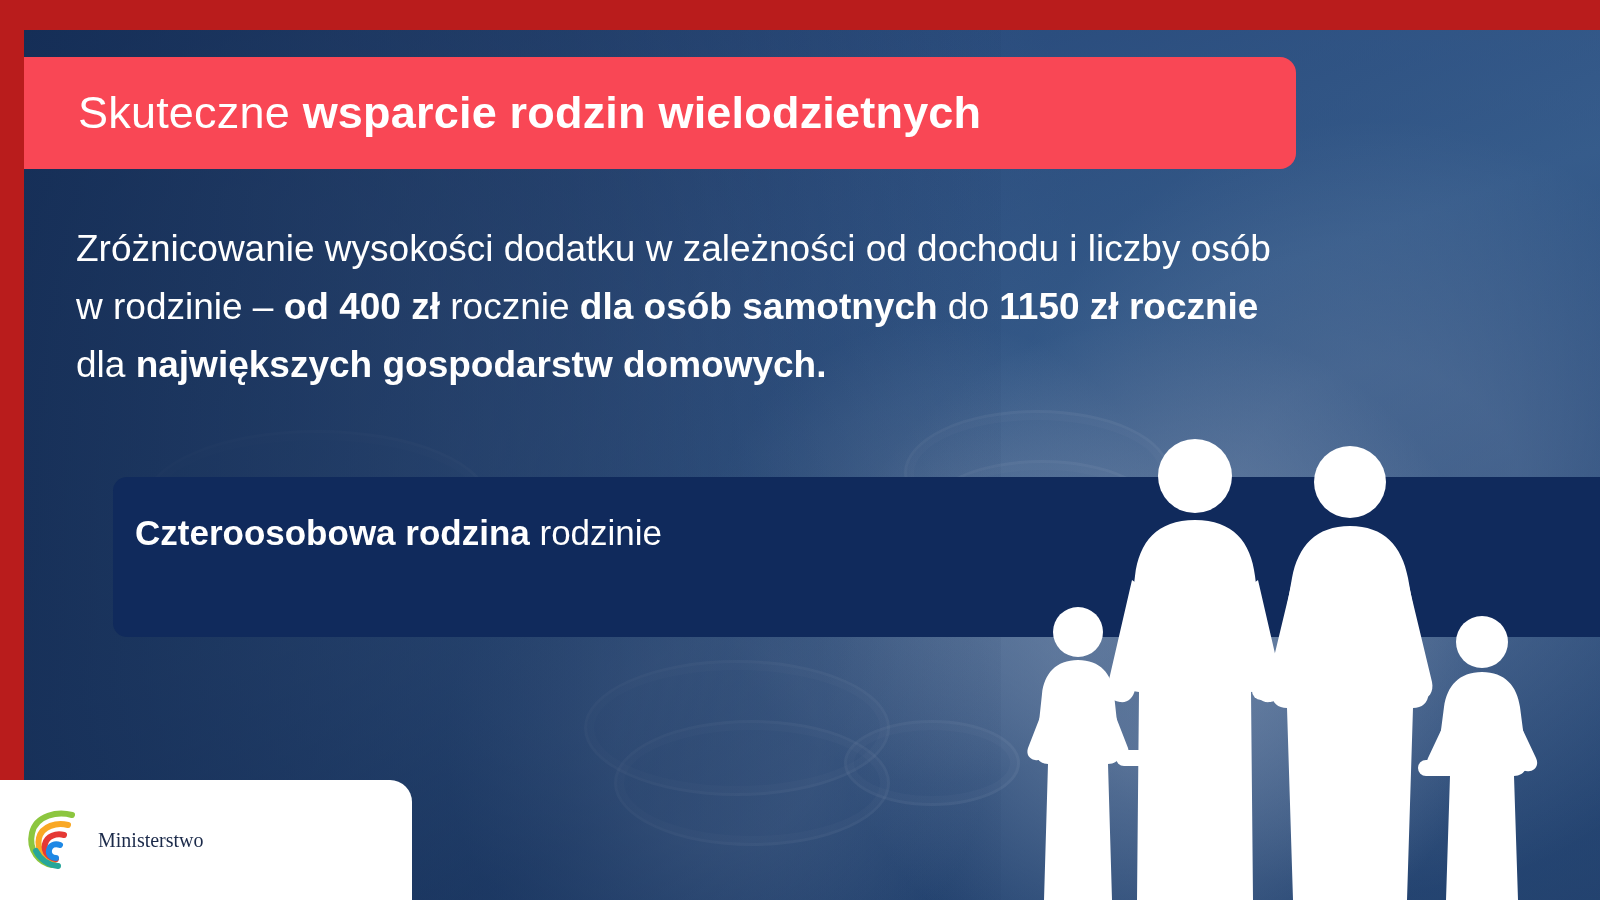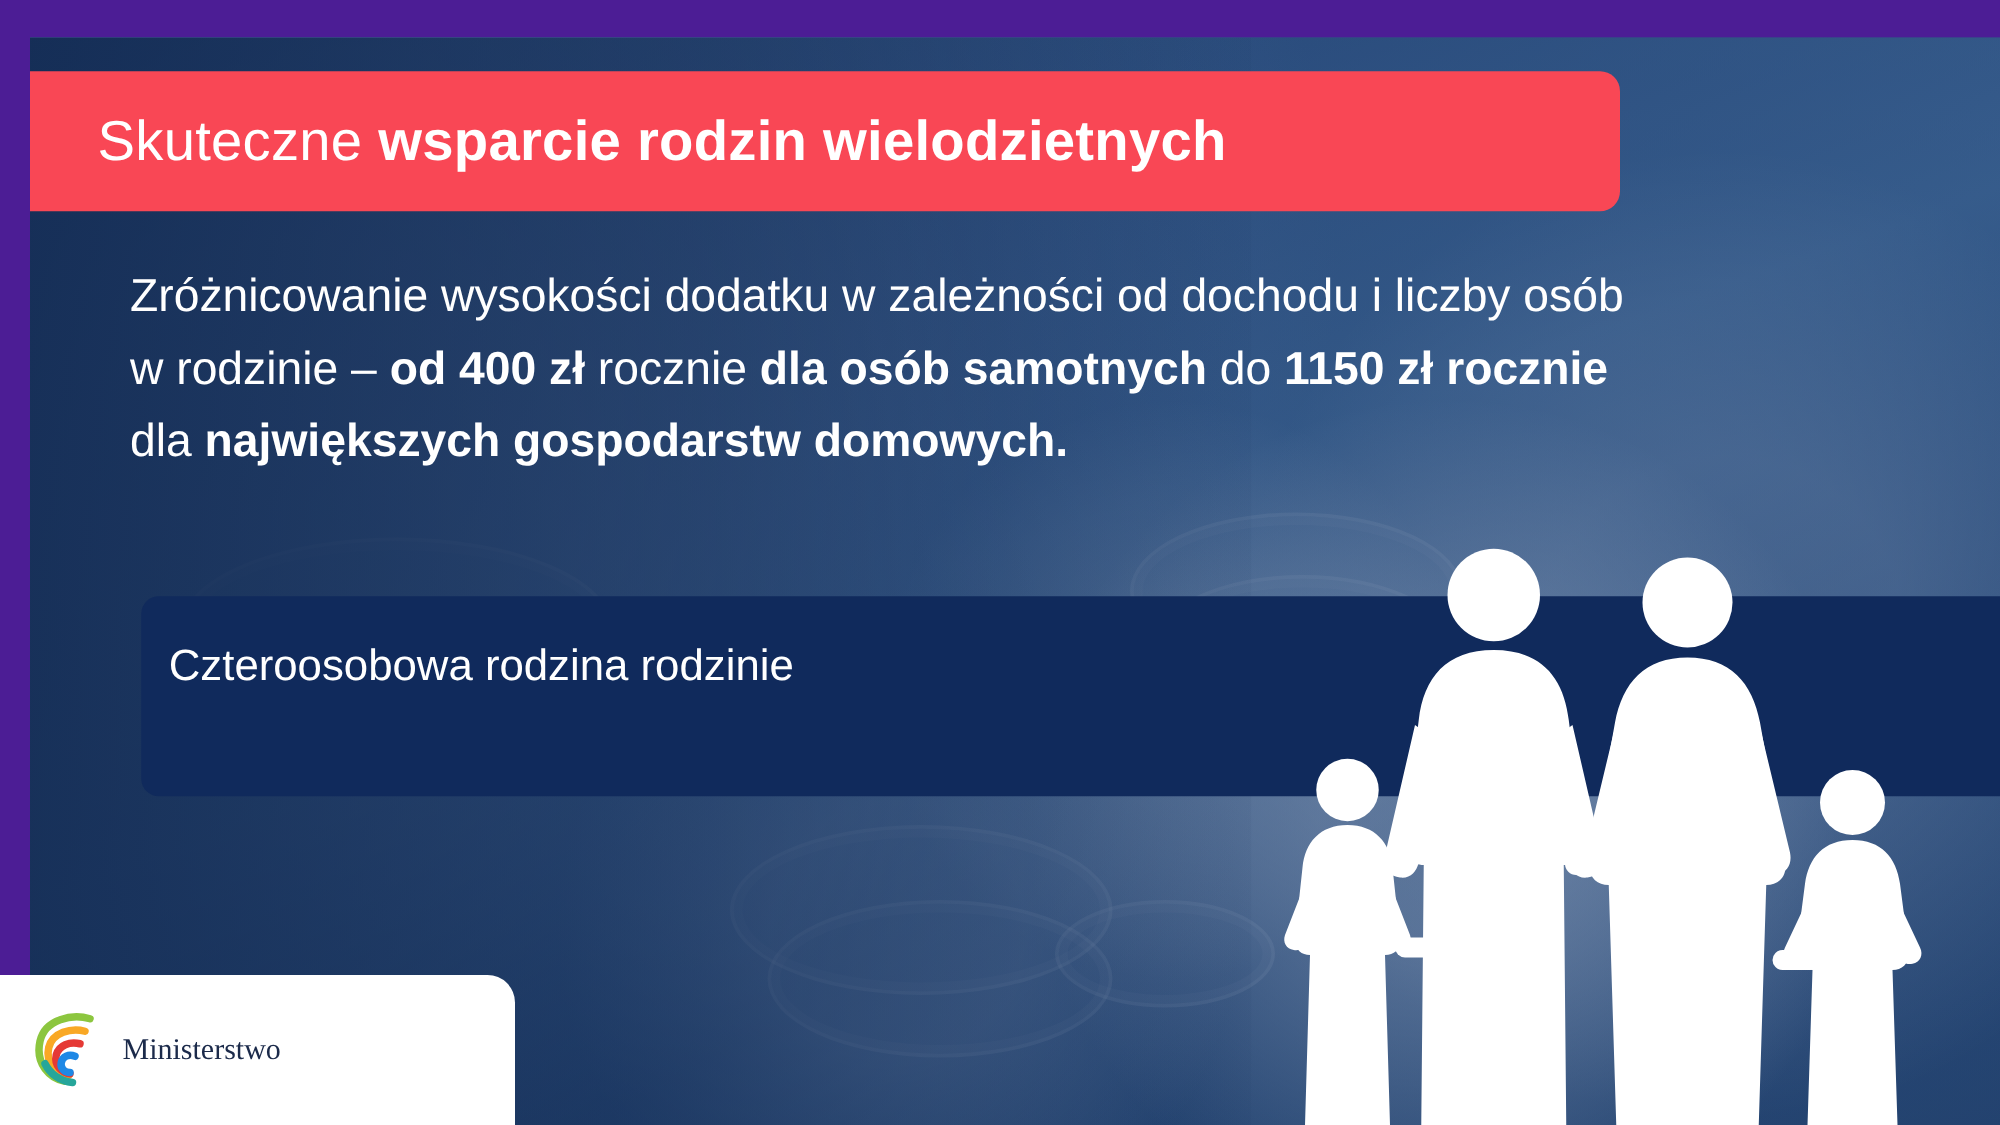--- a/index.html
+++ b/index.html
@@ -11,21 +11,21 @@
     width: 1600px;
     height: 900px;
     font-family: "Liberation Sans", sans-serif;
     overflow: hidden;
   }
 
   .poster {
     position: relative;
     width: 1600px;
     height: 900px;
-    background: #4c1d95;
+    background: #b91c1c;
     overflow: hidden;
   }
 
   
   .bg {
     position: absolute;
     left: 24px;
     top: 30px;
     width: 1576px;
     height: 870px;
@@ -91,26 +91,25 @@
     letter-spacing: 0.2px;
     white-space: nowrap;
   }
   .headline-text .light { font-weight: 400; }
   .headline-text .bold { font-weight: 700; }
 
   
   .body-copy {
     position: absolute;
     left: 76px;
-    top: 208px;
+    top: 220px;
     width: 1200px;
     color: #ffffff;
     font-size: 37px;
     line-height: 58px;
-    margin-left: 28px;
   }
   .body-copy .light { font-weight: 400; }
   .body-copy .bold { font-weight: 700; }
 
   
   .callout {
     position: absolute;
     left: 113px;
     top: 477px;
     width: 1487px;
@@ -120,21 +119,21 @@
     border-bottom-left-radius: 14px;
     box-sizing: border-box;
     padding: 28px 0 0 22px;
   }
   .callout-line {
     color: #ffffff;
     font-size: 35px;
     line-height: 56px;
     white-space: nowrap;
   }
-  .callout-line .bold { font-weight: 400; margin-top: 33px; }
+  .callout-line .bold { font-weight: 700; margin-top: 33px; }
   .callout-line .light { font-weight: 400; }
 
   
   .family {
     position: absolute;
     right: 60px;
     bottom: 0;
     width: 520px;
     height: 470px;
   }
@@ -157,21 +156,21 @@
   .logo-mark {
     width: 58px;
     height: 66px;
     flex: 0 0 auto;
     margin-right: 18px;
   }
   .logo-mark svg { display: block; }
   .logo-text {
     font-family: "Liberation Serif", serif;
     color: #1b2a4a;
-    font-size: 24px;
+    font-size: 20px;
     line-height: 36px;
     font-weight: 400;
   }
 </style>
 </head>
 <body>
 
 <div class="poster">
 
   <div class="bg">

